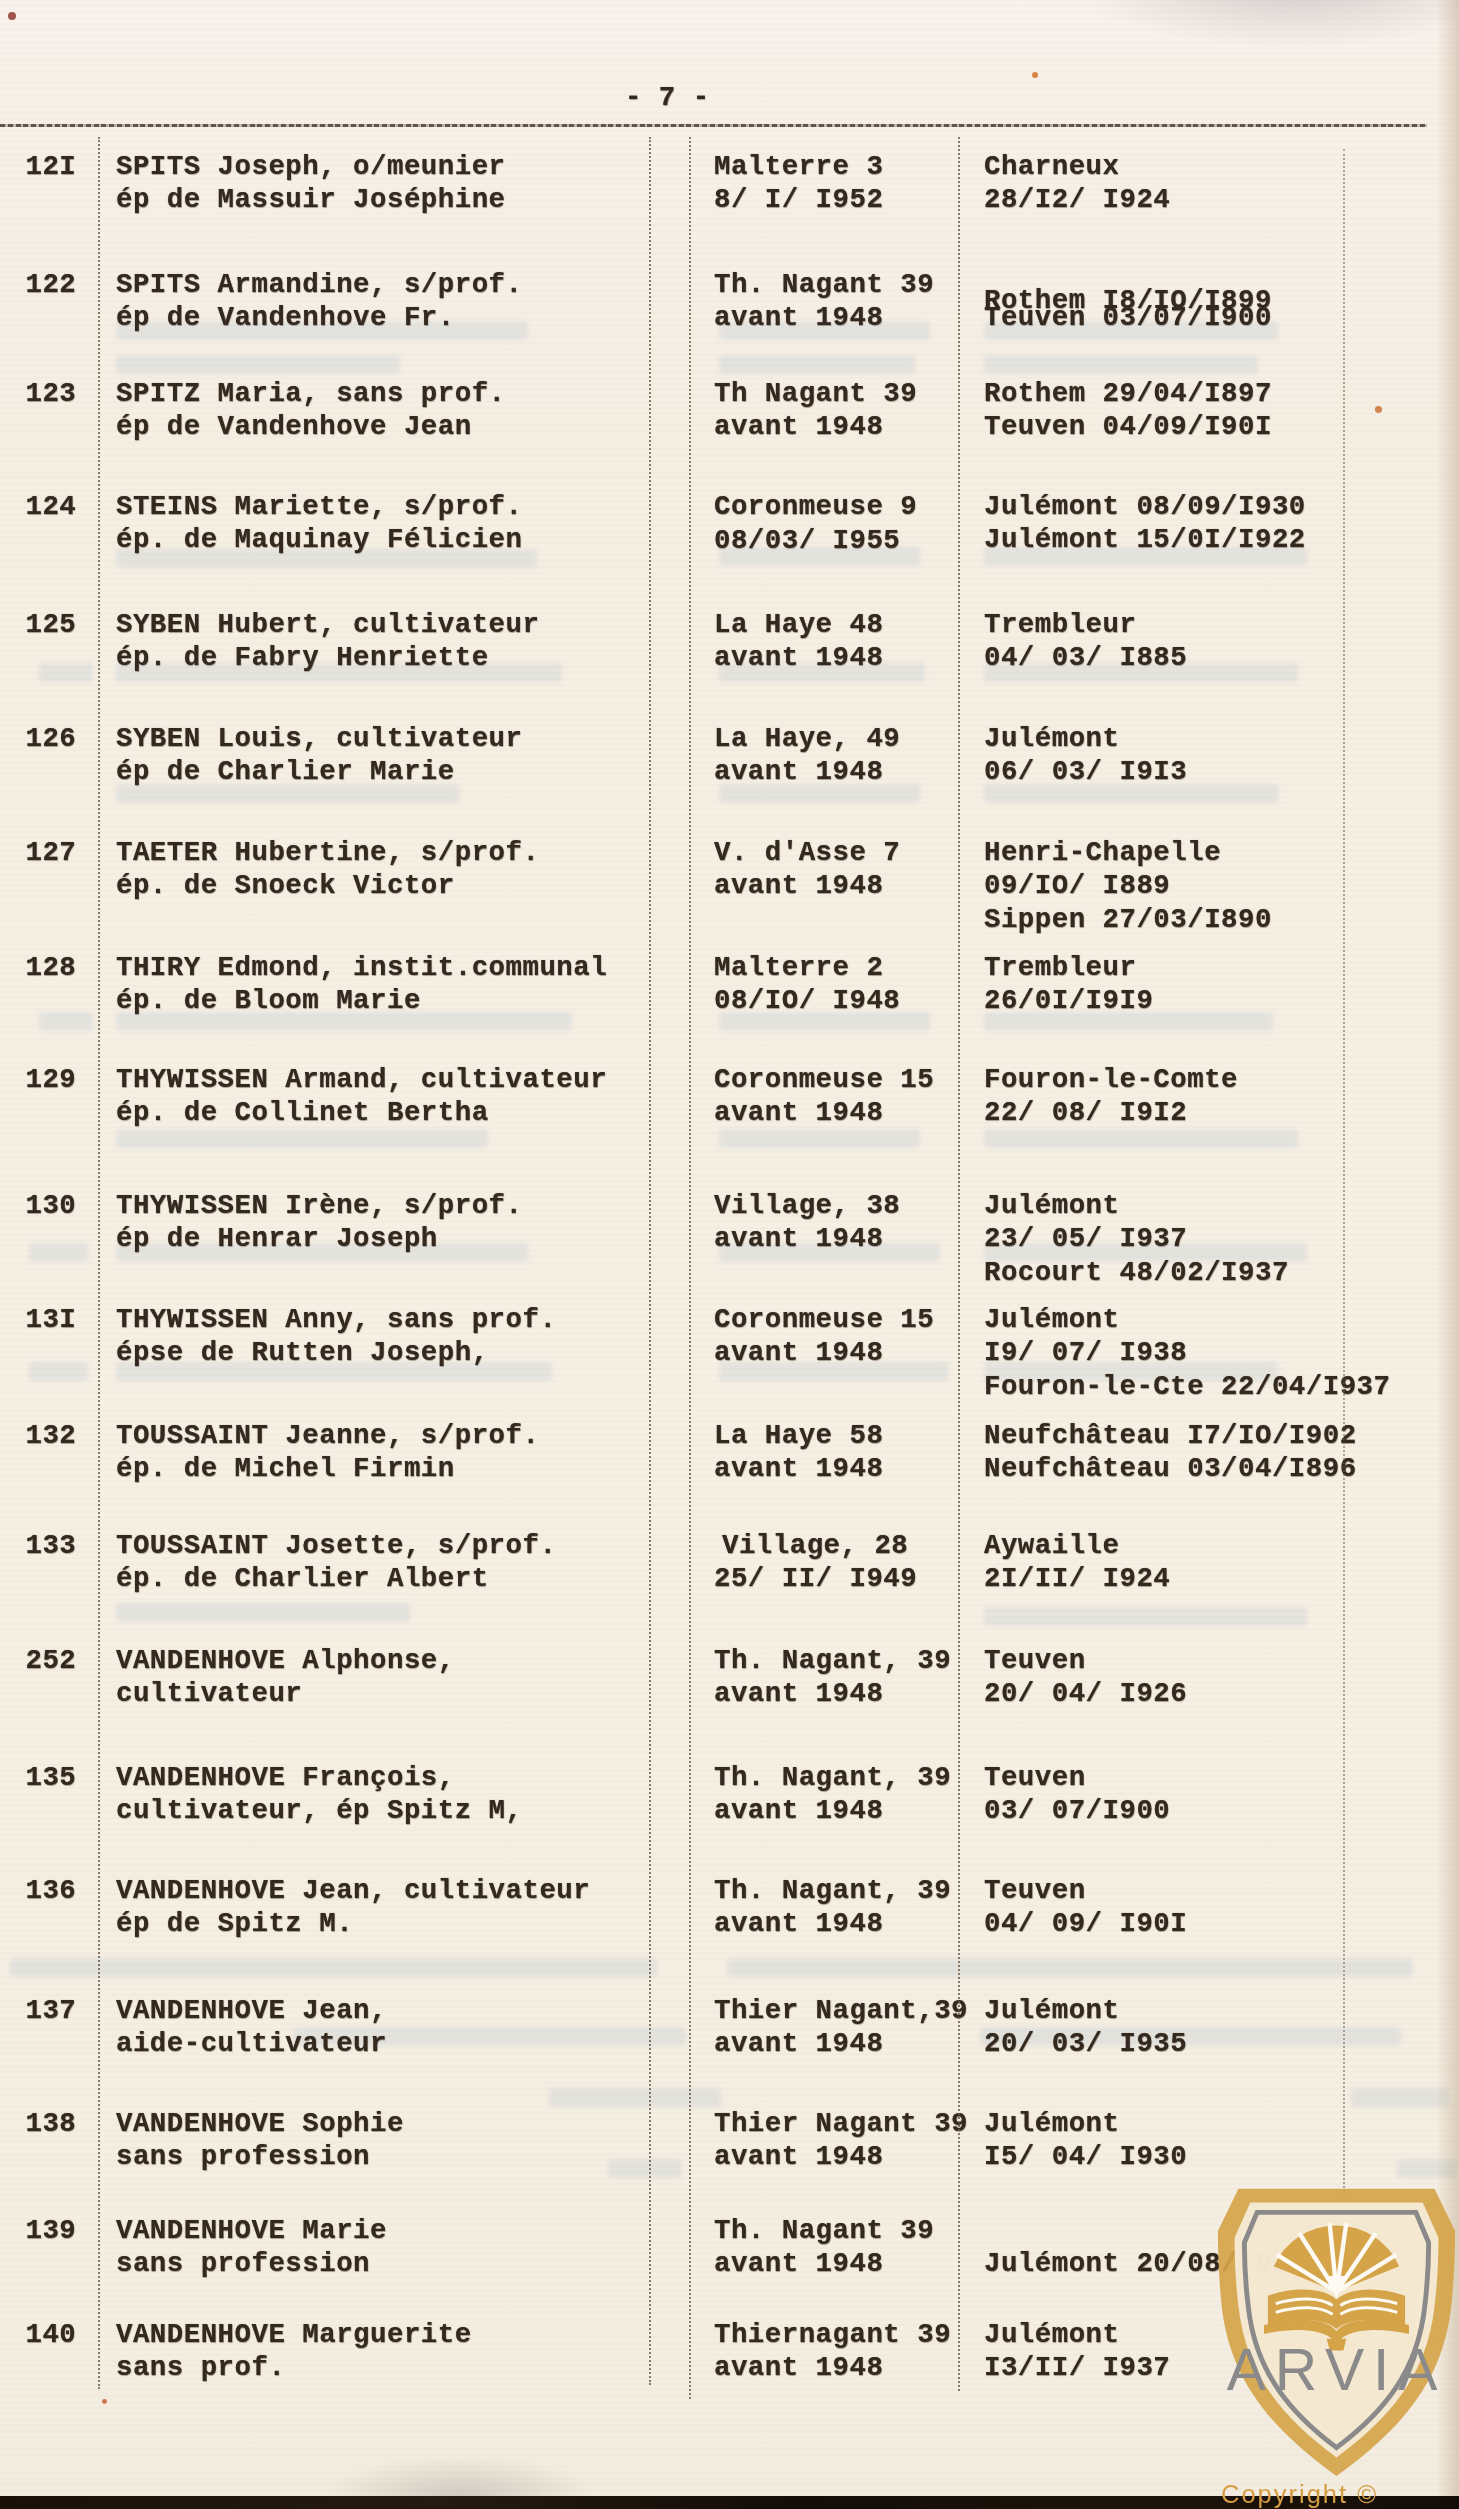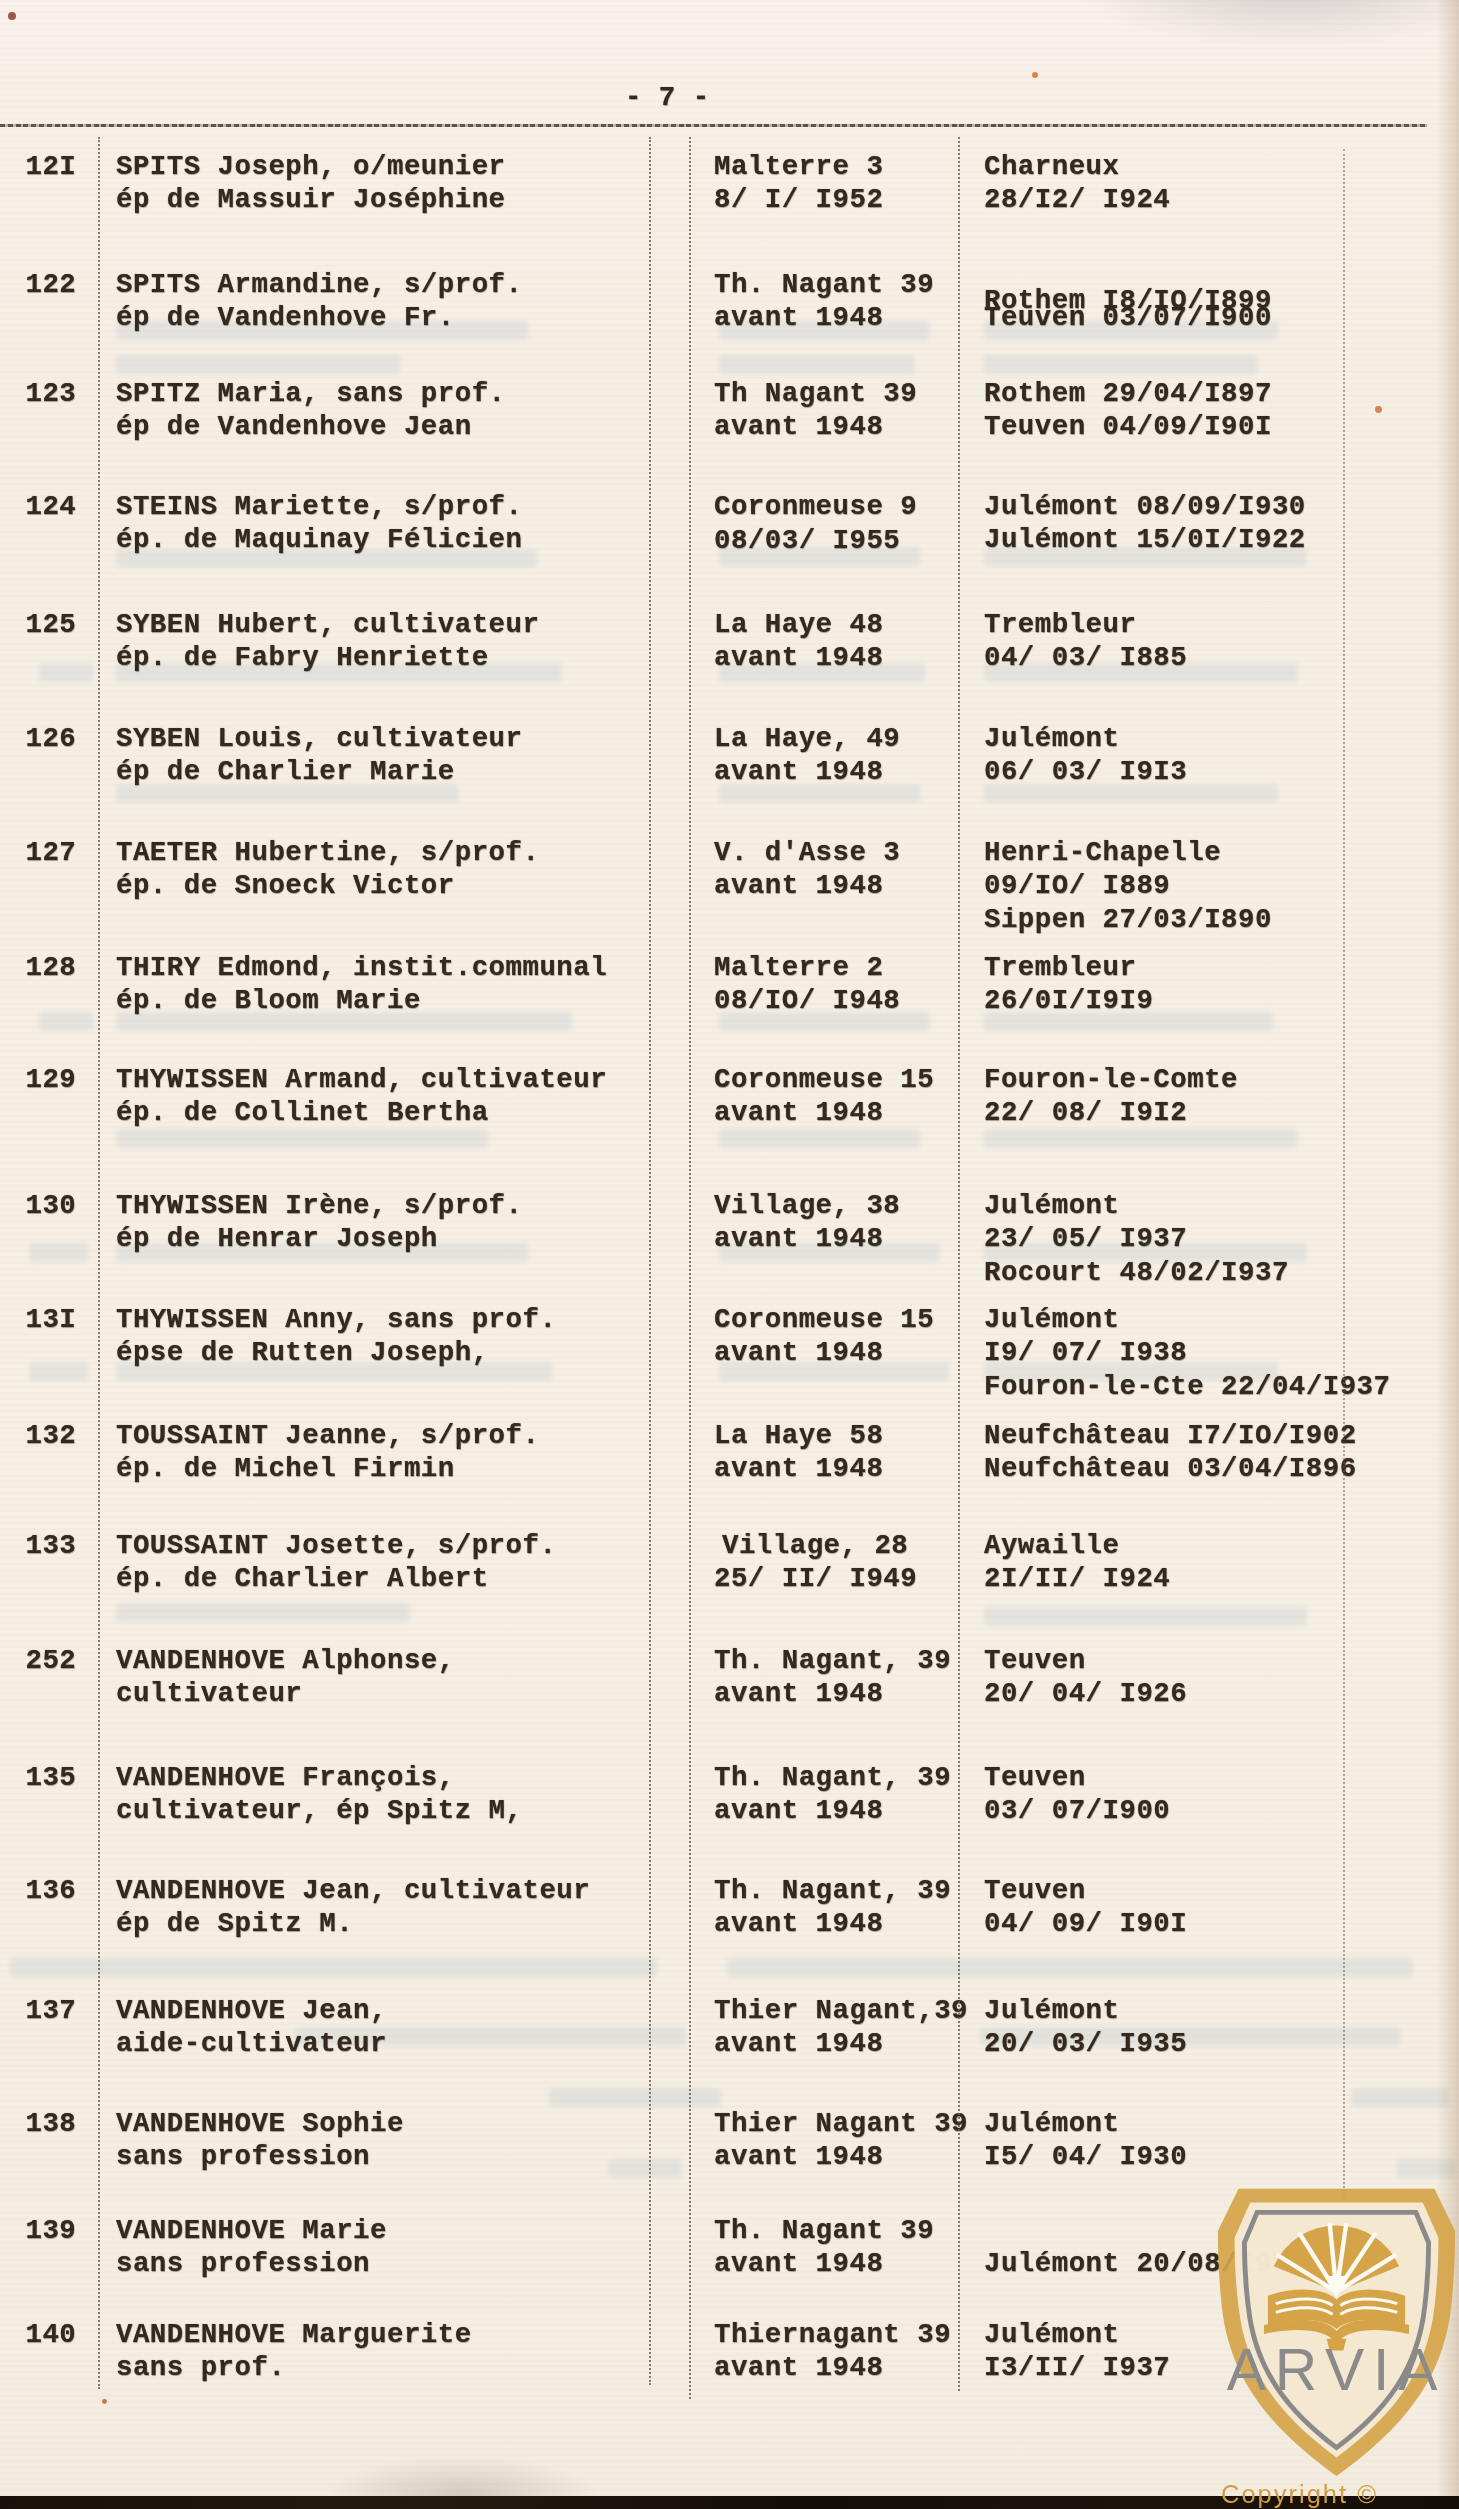--- a/index.html
+++ b/index.html
@@ -198,21 +198,21 @@
       </div>
       <div class="row" style="top: 836px;">
         <div class="cell tw" style="left: 25.5px;">
           <div class="tl" style="top: 0px;">127</div>
         </div>
         <div class="cell tw" style="left: 116px;">
           <div class="tl" style="top: 0px;">TAETER Hubertine, s/prof.</div>
           <div class="tl" style="top: 33px;">ép. de Snoeck Victor</div>
         </div>
         <div class="cell tw" style="left: 714px;">
-          <div class="tl" style="top: 0px;">V. d'Asse 3</div>
+          <div class="tl" style="top: 0px;">V. d'Asse 7</div>
           <div class="tl" style="top: 33px;">avant 1948</div>
         </div>
         <div class="cell tw" style="left: 984px;">
           <div class="tl" style="top: 0px;">Henri-Chapelle</div>
           <div class="tl" style="top: 33px;">09/IO/ I889</div>
           <div class="tl" style="top: 67px;">Sippen 27/03/I890</div>
         </div>
       </div>
       <div class="row" style="top: 951px;">
         <div class="cell tw" style="left: 25.5px;">

